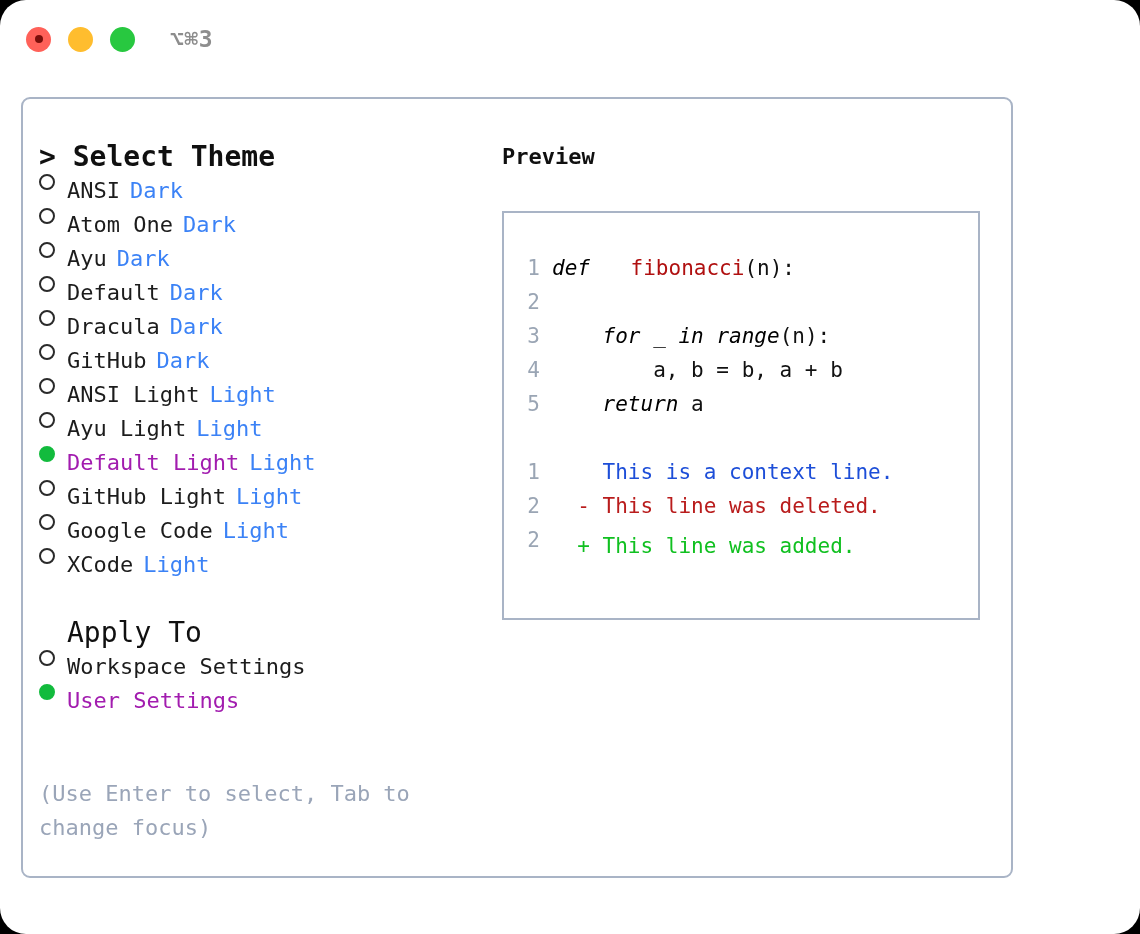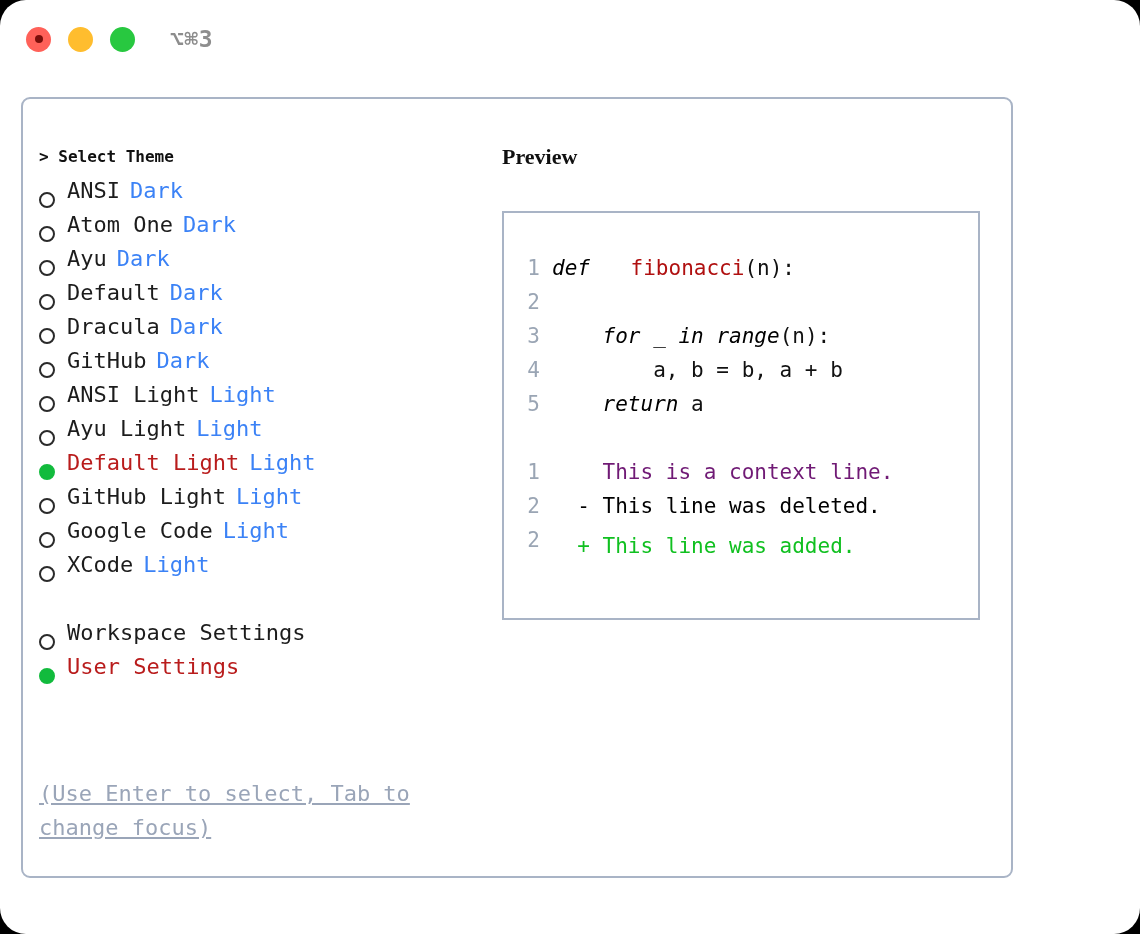--- a/index.html
+++ b/index.html
@@ -79,88 +79,86 @@
 
   
   #left-col {
     position: absolute;
     left: 16px;
     top: 41px;
     width: 430px;
   }
 
   .section-head {
-    font-size: 16px;
+    font-size: 28px;
     font-weight: bold;
     color: #101010;
     height: 34px;
     line-height: 34px;
     white-space: pre;
   }
   .section-head.plain {
     font-weight: normal;
     padding-left: 28px;
   }
 
   .opt-row {
     height: 34px;
     line-height: 34px;
     display: flex;
-    align-items: flex-end;
+    align-items: flex-start;
     font-size: 22px;
     color: #1c1c1c;
     white-space: pre;
   }
   .radio {
     width: 16px;
     height: 16px;
     border-radius: 50%;
     box-sizing: border-box;
     border: 2px solid #2a2a2a;
     background: transparent;
     margin-right: 12px;
     flex: none;
   }
   .opt-row.selected .radio {
     border-color: #12bb3d;
     background: #12bb3d;
   }
-  .opt-row.selected .opt-label { color: #b91c1c; }
+  .opt-row.selected .opt-label { color: #a21caf; }
   .opt-tag {
     color: #3b82f6;
     margin-left: 10px;
   }
 
   .spacer-row { height: 34px; }
 
   #hint {
     position: absolute;
     left: 16px;
     top: 678px;
     width: 400px;
     font-size: 22px;
     line-height: 34px;
     color: #9aa5b8;
-    text-decoration: underline;
   }
 
   
   #right-col {
     position: absolute;
     left: 479px;
     top: 41px;
     width: 490px;
   }
   #preview-title {
     font-size: 22px;
     font-weight: bold;
     color: #101010;
     height: 34px;
     line-height: 34px;
-    font-family: Liberation Serif, serif;
   }
   #preview-box {
     margin-top: 37px;
     width: 478px;
     height: 409px;
     border: 2px solid #a9b4c6;
     box-sizing: border-box;
     background: #ffffff;
     padding: 38px 0 0 14px;
   }
@@ -178,22 +176,22 @@
     width: 22px;
     text-align: right;
     color: #9aa5b4;
     margin-right: 12px;
     flex: none;
   }
   .tok-kw   { color: #000000; font-style: italic; }
   .tok-fn   { color: #b01010; margin-left: 28px; }
   .tok-pl   { color: #111111; }
   .blank-line { height: 34px; }
-  .diff-ctx { color: #701a75; }
-  .diff-del { color: #000000; }
+  .diff-ctx { color: #1d4ed8; }
+  .diff-del { color: #b91c1c; }
   .diff-add { color: #10c020; margin-top: 12px; }
 </style>
 </head>
 <body>
 
 <div id="page">
 
   <div id="titlebar">
     <div class="lights">
       <div class="light light-close">
@@ -217,20 +215,21 @@
           <div class="opt-row"><span class="radio"></span><span class="opt-label">Dracula</span><span class="opt-tag">Dark</span></div>
           <div class="opt-row"><span class="radio"></span><span class="opt-label">GitHub</span><span class="opt-tag">Dark</span></div>
           <div class="opt-row"><span class="radio"></span><span class="opt-label">ANSI Light</span><span class="opt-tag">Light</span></div>
           <div class="opt-row"><span class="radio"></span><span class="opt-label">Ayu Light</span><span class="opt-tag">Light</span></div>
           <div class="opt-row selected"><span class="radio"></span><span class="opt-label">Default Light</span><span class="opt-tag">Light</span></div>
           <div class="opt-row"><span class="radio"></span><span class="opt-label">GitHub Light</span><span class="opt-tag">Light</span></div>
           <div class="opt-row"><span class="radio"></span><span class="opt-label">Google Code</span><span class="opt-tag">Light</span></div>
           <div class="opt-row"><span class="radio"></span><span class="opt-label">XCode</span><span class="opt-tag">Light</span></div>
         </div>
       <div class="spacer-row"></div>
+      <div class="section-head plain">Apply To</div>
       <div id="apply-list">
           <div class="opt-row"><span class="radio"></span><span class="opt-label">Workspace Settings</span></div>
           <div class="opt-row selected"><span class="radio"></span><span class="opt-label">User Settings</span></div>
         </div>
     </div>
 
     <div id="hint">(Use Enter to select, Tab to change focus)</div>
 
     <div id="right-col">
       <div id="preview-title">Preview</div>

